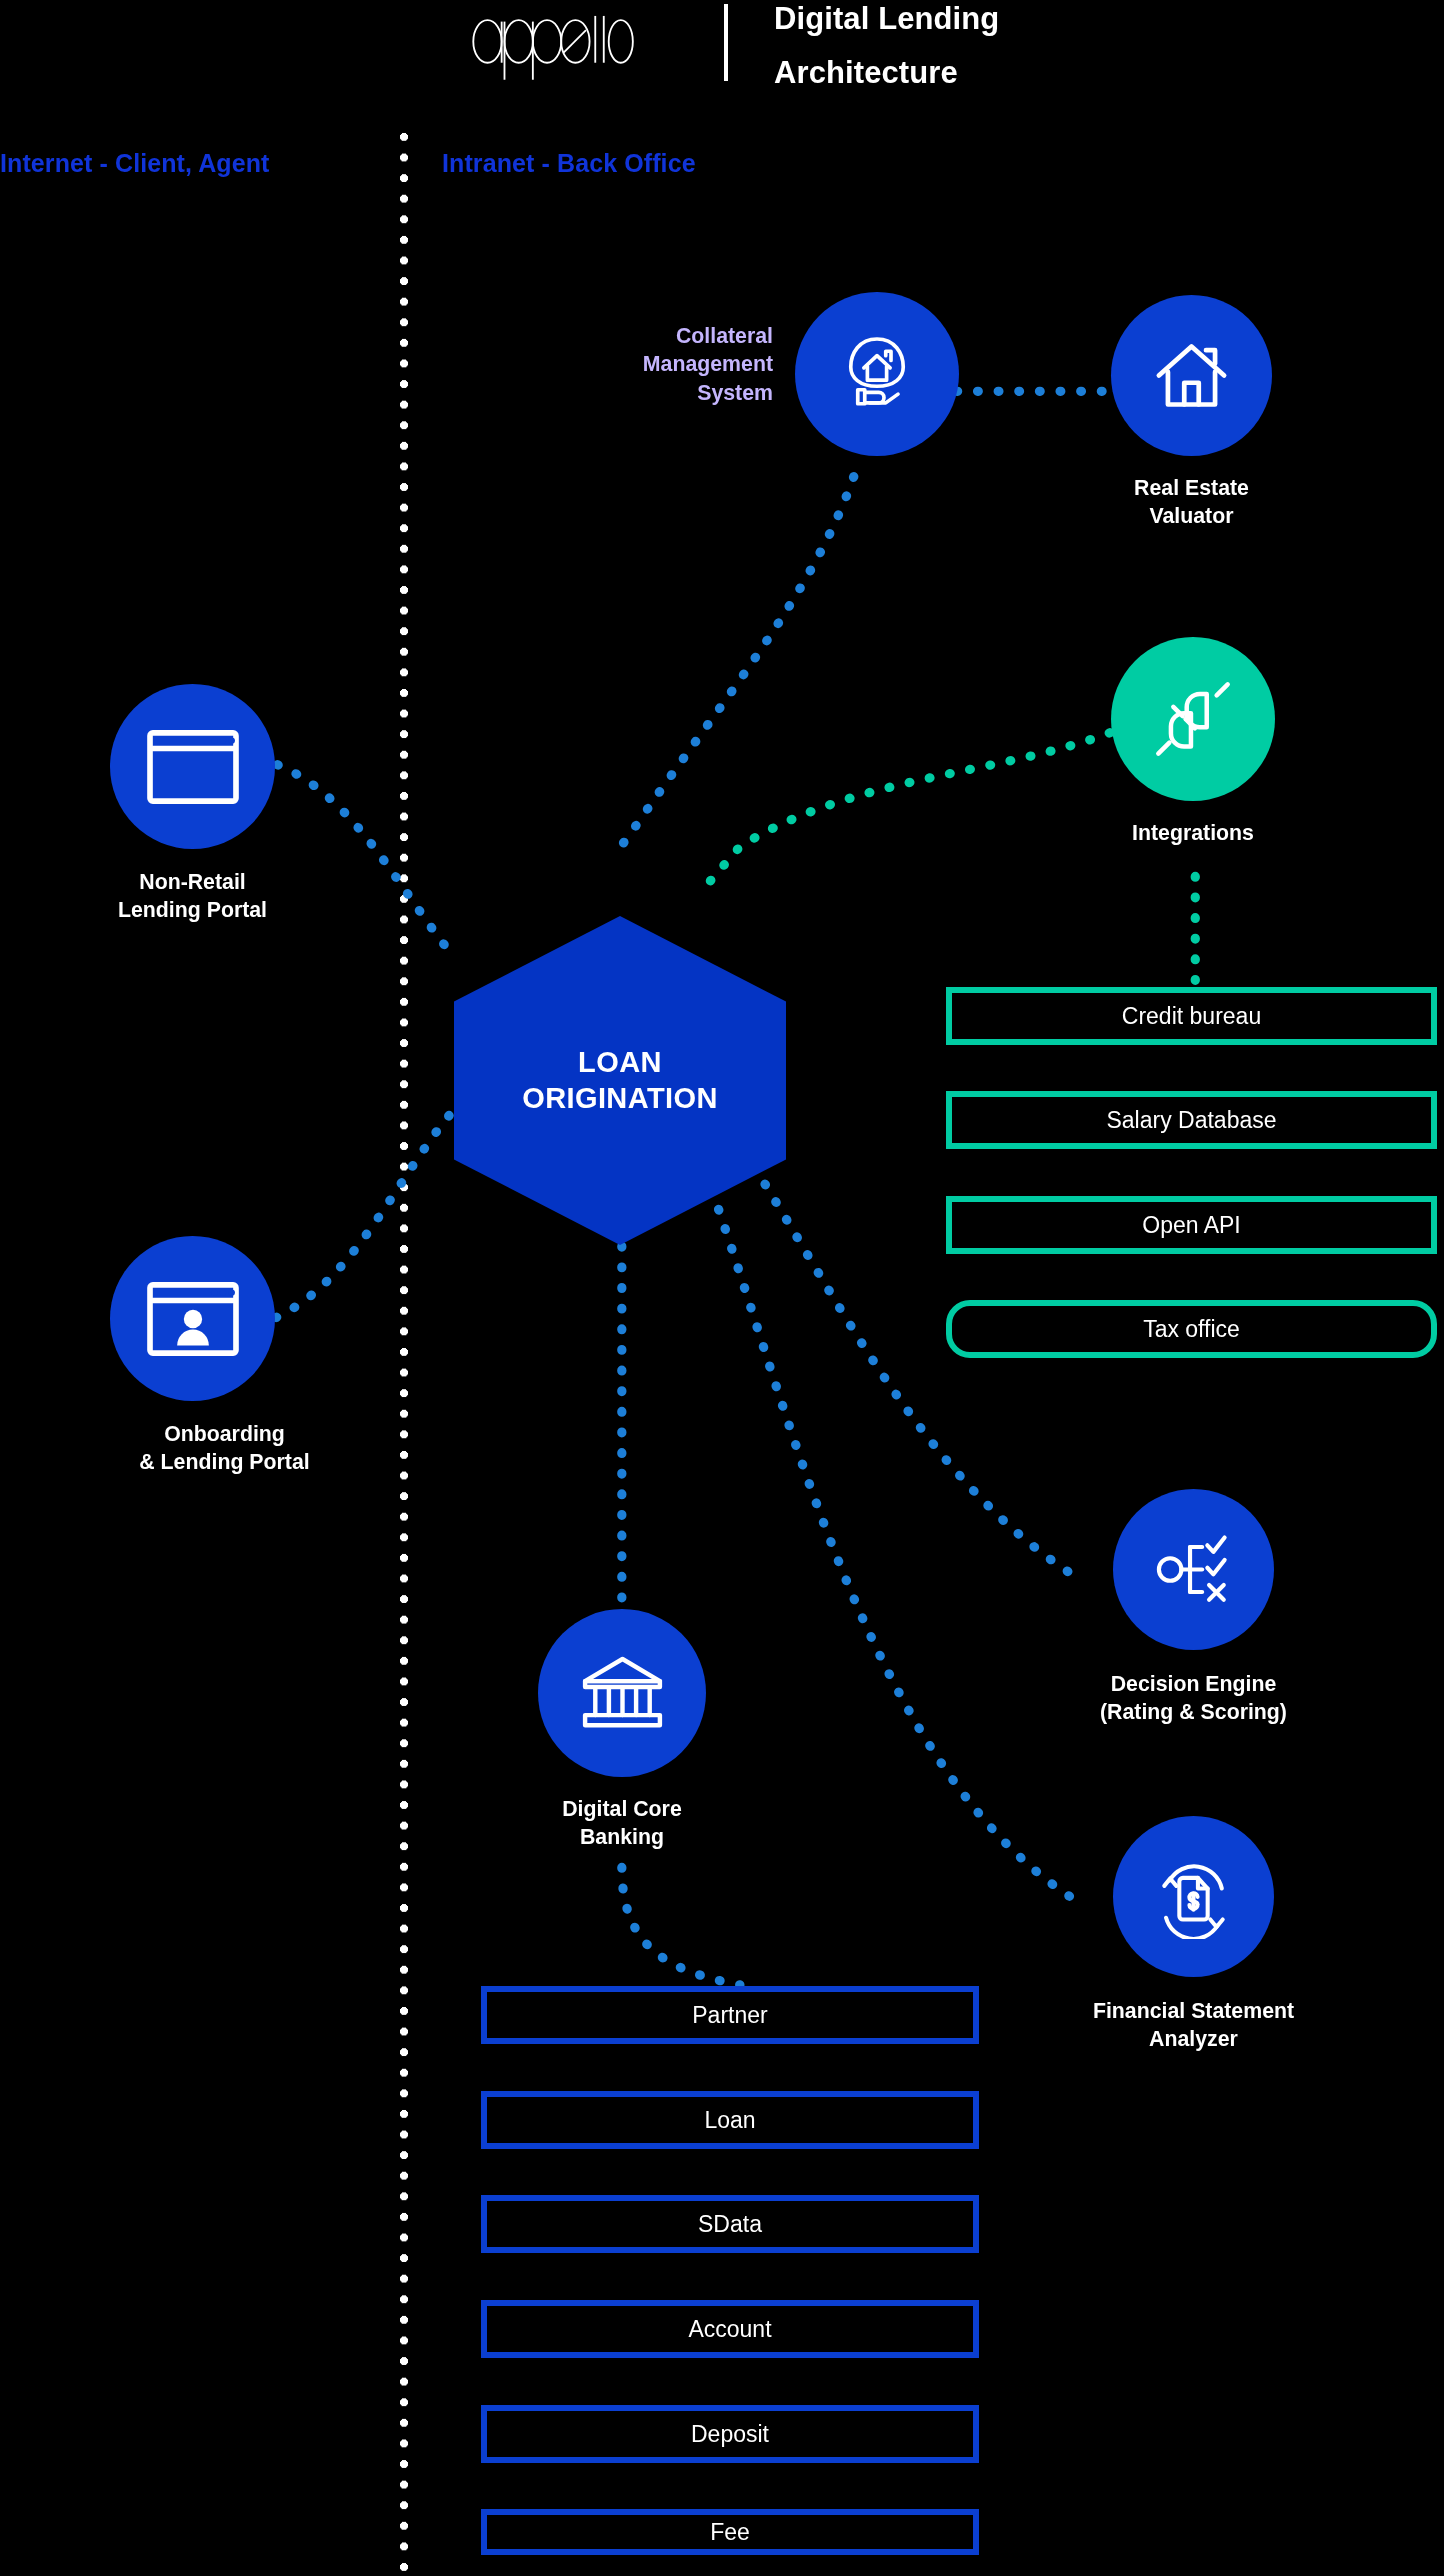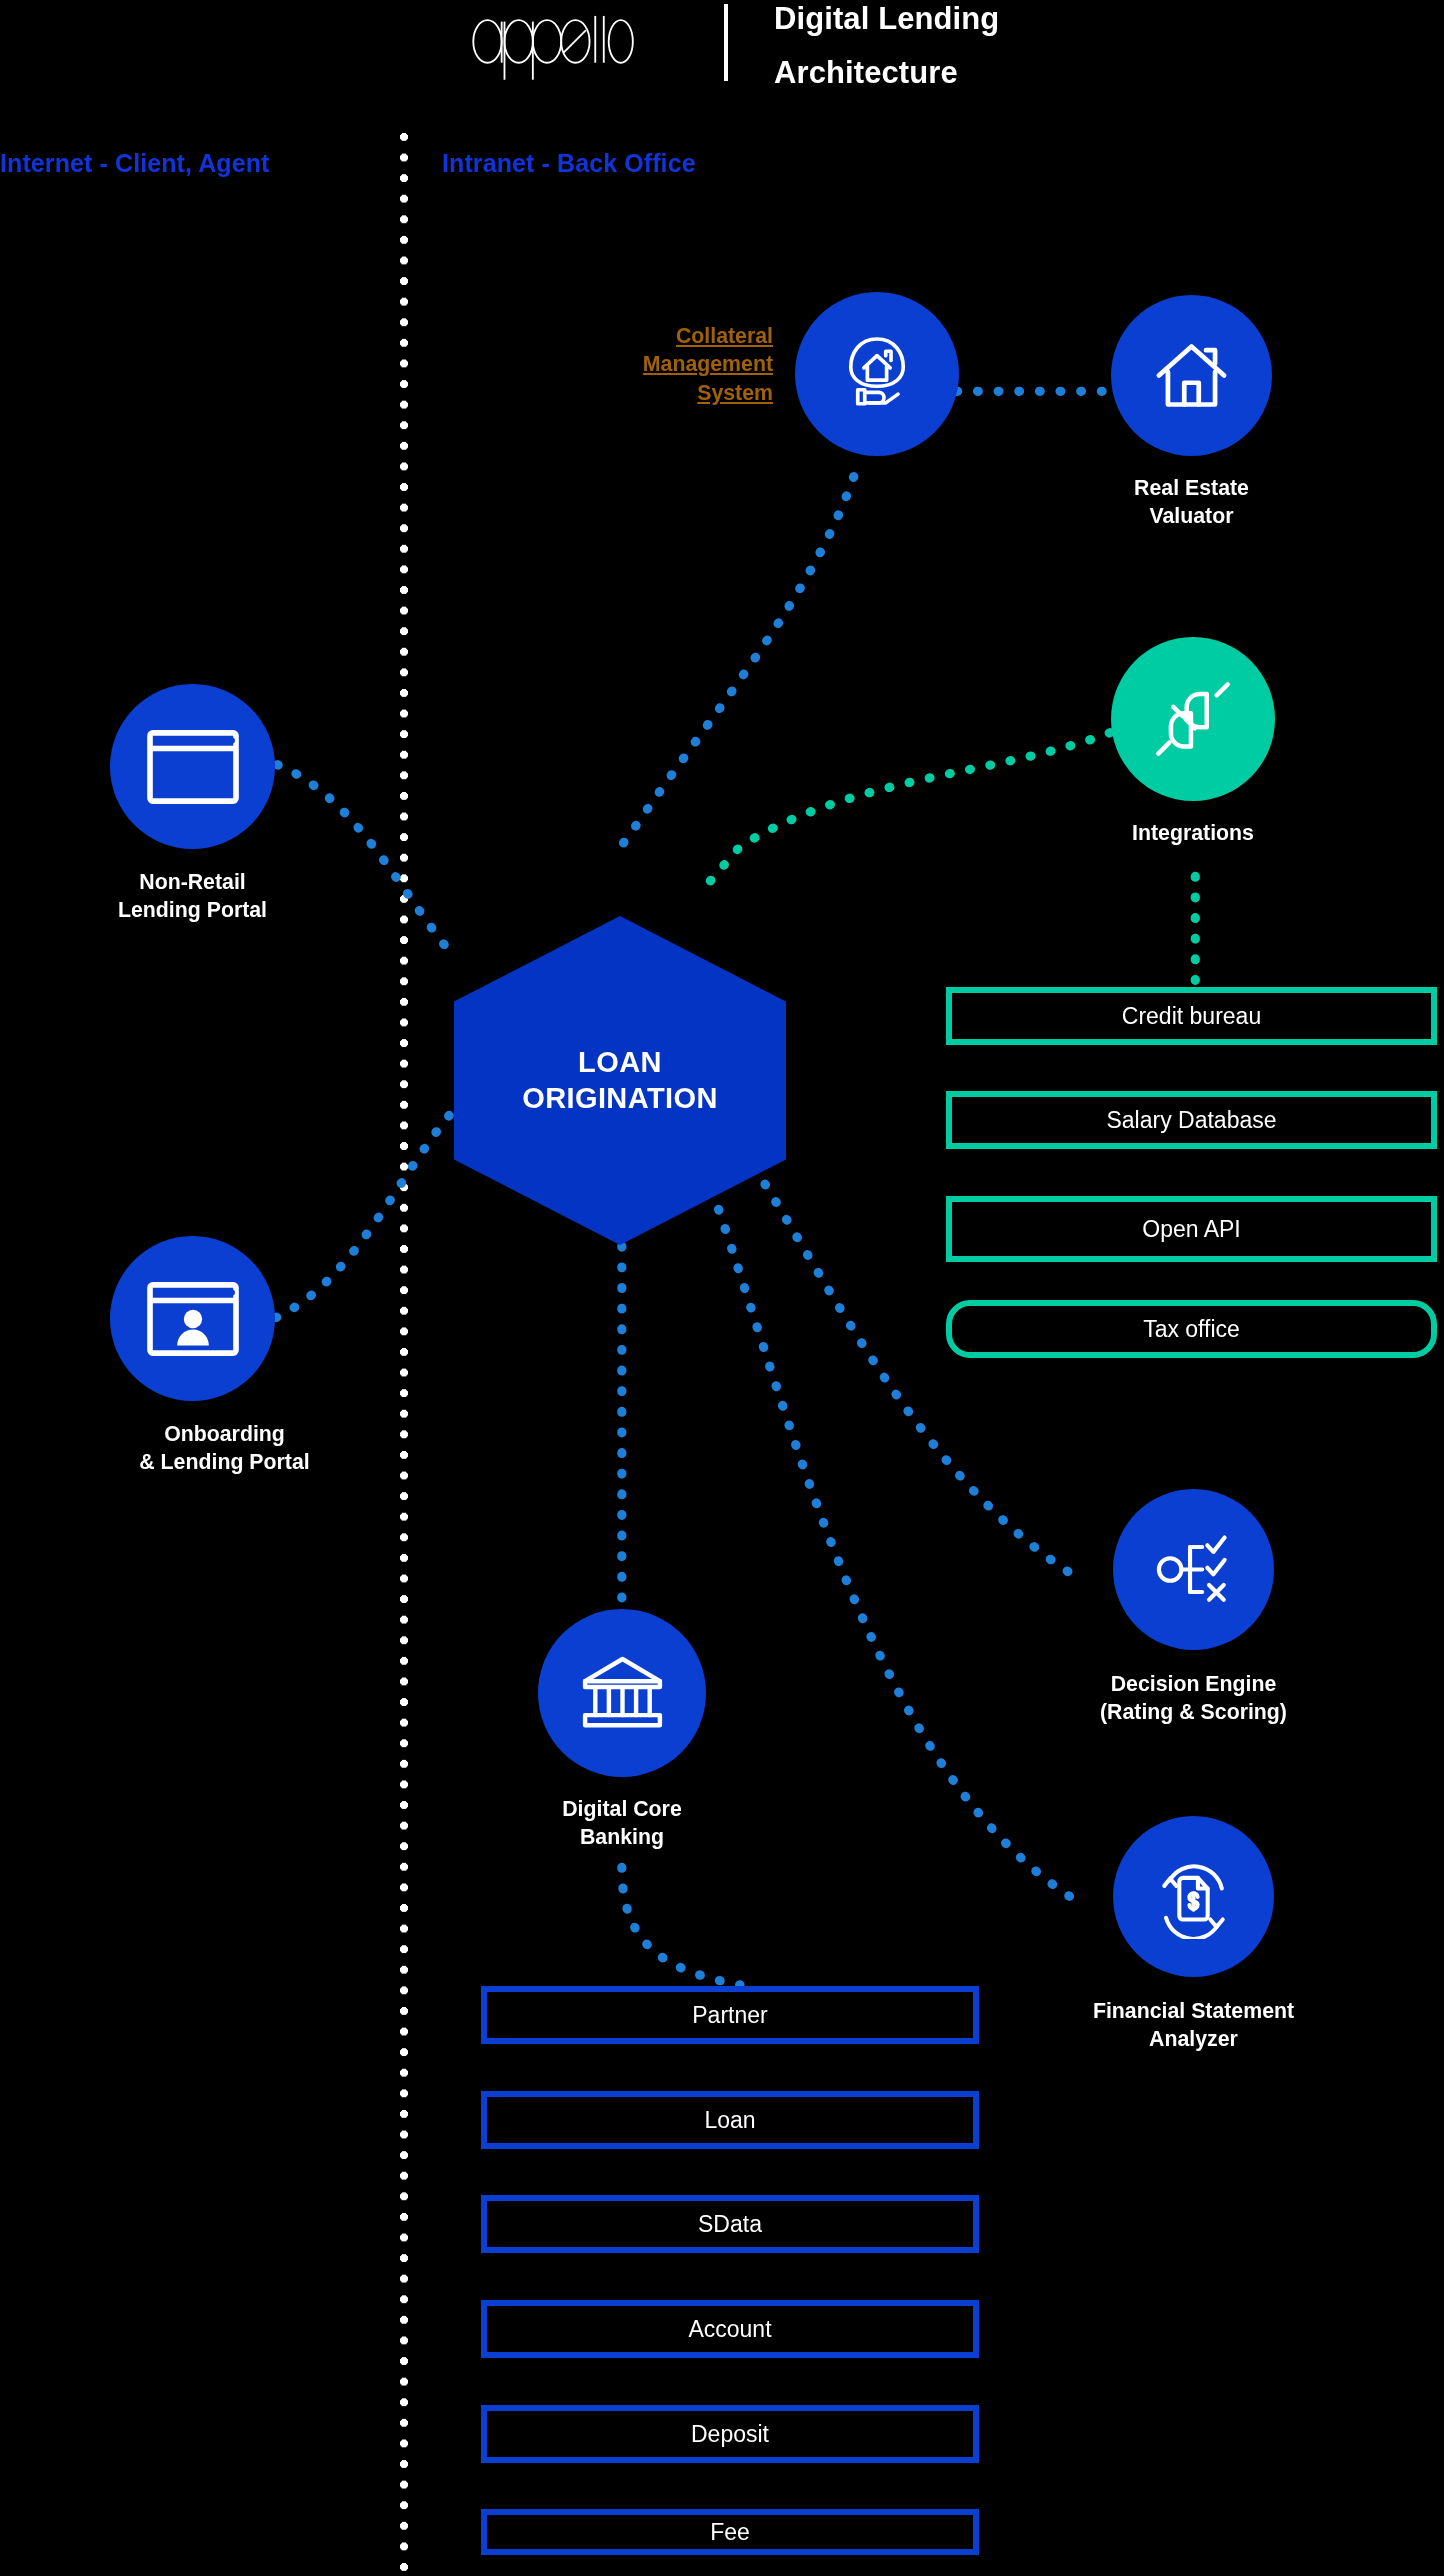--- a/index.html
+++ b/index.html
@@ -50,21 +50,21 @@
     display:flex;align-items:center;justify-content:center;
   }
   .node .bubble svg{display:block;}
   .node .caption{
     position:absolute;left:50%;transform:translateX(-50%);
     text-align:center;font-size:21.3px;font-weight:bold;line-height:1.33;
     color:#fff;white-space:nowrap;
   }
   .caption-left{
     position:absolute;text-align:right;font-size:21.3px;font-weight:bold;
-    line-height:1.33;color:#a16207;white-space:nowrap;text-decoration:underline;
+    line-height:1.33;color:#c4b5fd;white-space:nowrap;
   }
 
   
   #hex{
     position:absolute;left:454px;top:916px;width:332px;height:329px;
   }
   #hex .shape{
     position:absolute;inset:0;background:#0434C4;
     clip-path:polygon(50% 0%,100% 26%,100% 74%,50% 100%,0% 74%,0% 26%);
   }
@@ -294,21 +294,21 @@
     <span>ORIGINATION</span>
   </div>
 </div>
 
 <div class="chip green" style="left:946px;top:987px;width:491px;height:58px;">
   <span>Credit bureau</span>
 </div>
 <div class="chip green" style="left:946px;top:1091px;width:491px;height:58px;">
   <span>Salary Database</span>
 </div>
-<div class="chip green" style="left:946px;top:1196px;width:491px;height:66px;">
+<div class="chip green" style="left:946px;top:1196px;width:491px;height:58px;">
   <span>Open API</span>
 </div>
 <div class="chip green" style="left:946px;top:1300px;width:491px;height:58px;border-radius:24px;">
   <span>Tax office</span>
 </div>
 
 <div class="chip blue" style="left:481px;top:1986px;width:498px;height:58px;">
   <span>Partner</span>
 </div>
 <div class="chip blue" style="left:481px;top:2091px;width:498px;height:58px;">

